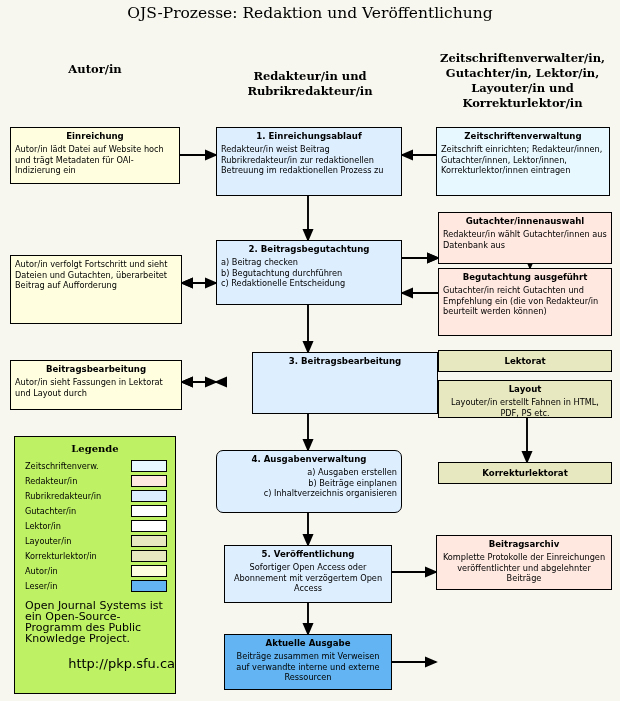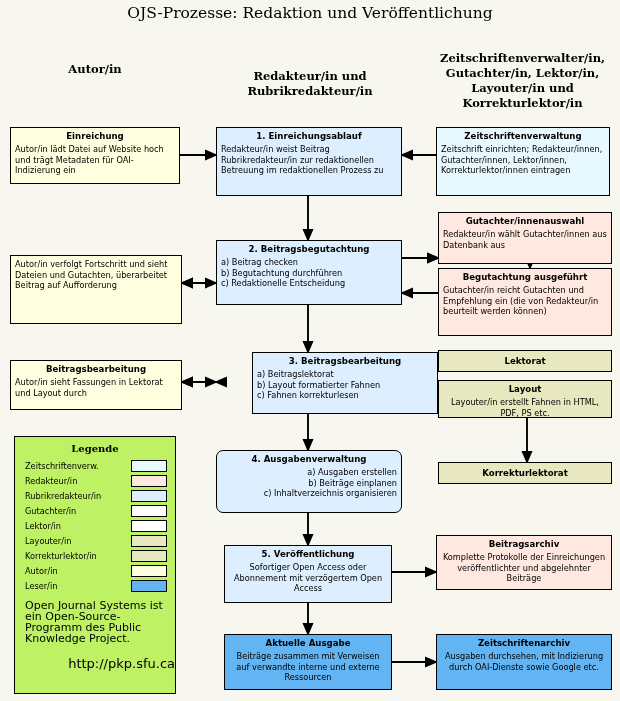--- a/index.html
+++ b/index.html
@@ -162,23 +162,20 @@
     <span class="bd">Gutachter/in reicht Gutachten und Empfehlung ein (die von Redakteur/in beurteilt werden können)</span>
   </div>
 
   <div class="box c-yellow" style="left:10px;top:360px;width:172px;height:50px;">
     <span class="hd">Beitragsbearbeitung</span>
     <span class="bd">Autor/in sieht Fassungen in Lektorat und Layout durch</span>
   </div>
 
   <div class="box c-blue" style="left:216px;top:352px;width:186px;height:62px;margin-left:36px;">
     <span class="hd">3. Beitragsbearbeitung</span>
-    <span class="bd" style="white-space:pre-line;">a) Beitragslektorat
-b) Layout formatierter Fahnen
-c) Fahnen korrekturlesen</span>
   </div>
 
   <div class="box c-olive ctr" style="left:438px;top:350px;width:174px;height:22px;padding-top:5px;">
     <span class="hd">Lektorat</span>
   </div>
 
   <div class="box c-olive ctr" style="left:438px;top:380px;width:174px;height:38px;">
     <span class="hd">Layout</span>
     <span class="bd">Layouter/in erstellt Fahnen in HTML, PDF, PS etc.</span>
   </div>
@@ -202,24 +199,20 @@
   <div class="box c-pink" style="left:436px;top:535px;width:176px;height:55px;">
     <span class="hd">Beitragsarchiv</span>
     <span class="bd ctr">Komplette Protokolle der Einreichungen veröffentlichter und abgelehnter Beiträge</span>
   </div>
 
   <div class="box c-skyblue ctr" style="left:224px;top:634px;width:168px;height:56px;">
     <span class="hd">Aktuelle Ausgabe</span>
     <span class="bd">Beiträge zusammen mit Verweisen auf verwandte interne und externe Ressourcen</span>
   </div>
 
-  <div class="box c-skyblue" style="left:436px;top:634px;width:176px;height:56px;">
-    <span class="hd">Zeitschriftenarchiv</span>
-    <span class="bd ctr">Ausgaben durchsehen, mit Indizierung durch OAI-Dienste sowie Google etc.</span>
-  </div>
 
   <div class="legend" style="left:14px;top:436px;width:162px;height:258px;">
     <div class="lg-title">Legende</div>
 
     <div class="lg-row">
       <span class="lg-label">Zeitschriftenverw.</span>
       <span class="lg-swatch" style="background:#e8f8ff;"></span>
     </div>
     <div class="lg-row">
       <span class="lg-label">Redakteur/in</span>

